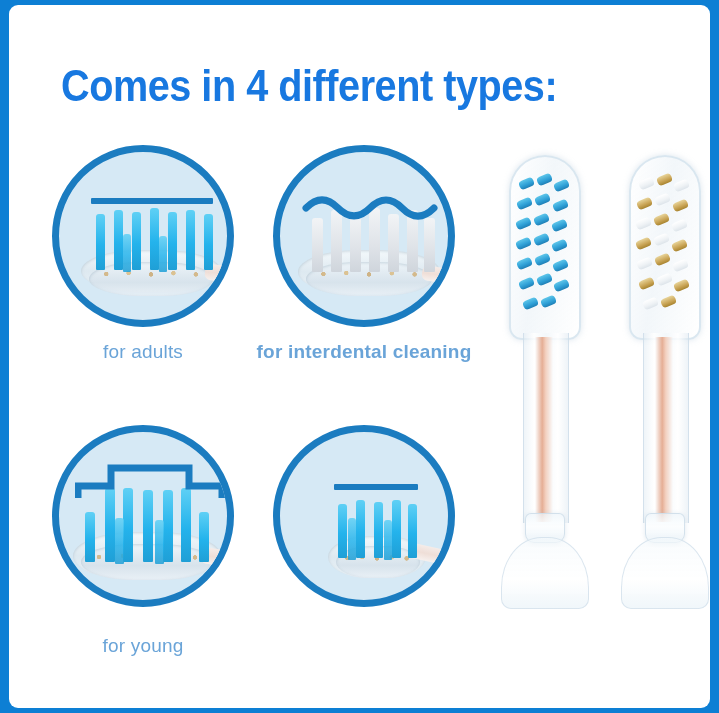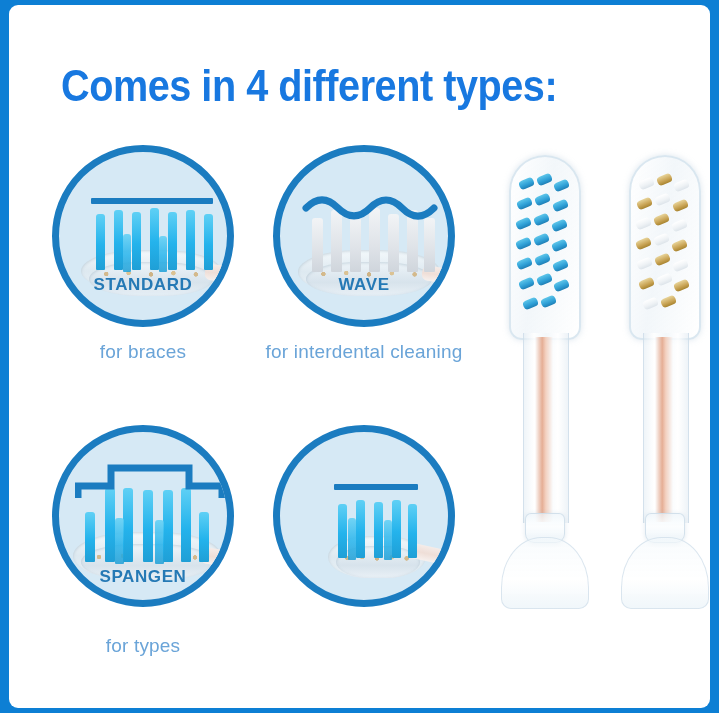--- a/index.html
+++ b/index.html
@@ -176,22 +176,21 @@
           <div class="bristle b-blue" style="left:109px;top:60px;width:9px;height:58px;"></div>
           <div class="bristle b-blue" style="left:127px;top:58px;width:9px;height:60px;"></div>
           <div class="bristle b-blue" style="left:145px;top:62px;width:9px;height:56px;"></div>
           <div class="bristle b-blue" style="left:64px;top:82px;width:8px;height:38px;opacity:.85;"></div>
           <div class="bristle b-blue" style="left:100px;top:84px;width:8px;height:36px;opacity:.85;"></div>
         </div>
         <div class="marker">
           <div class="bar" style="left:32px;top:46px;width:122px;"></div>
         </div>
       </div>
-      <div class="badge-label" style="top:130px;">STANDARD</div>
-      <div class="caption" style="top:196px;">for braces</div>
+      <div class="caption" style="top:196px;">for adults</div>
     </div>
 
     <div class="badge" style="left:264px;top:140px;width:182px;height:182px;">
       <div class="circle">
         <div class="brushimg">
           <div class="head-plate" style="left:18px;top:98px;width:142px;height:44px;"></div>
           <div class="head-plate p2" style="left:26px;top:110px;width:126px;height:34px;"></div>
           <div class="plate-dots" style="left:32px;top:112px;width:114px;height:20px;"></div>
           <div class="handle-stub" style="left:142px;top:116px;width:46px;height:15px;transform:rotate(7deg);"></div>
           <div class="bristle b-white" style="left:32px;top:66px;width:11px;height:54px;"></div>
@@ -201,22 +200,21 @@
           <div class="bristle b-white" style="left:108px;top:62px;width:11px;height:58px;"></div>
           <div class="bristle b-white" style="left:127px;top:58px;width:11px;height:62px;"></div>
           <div class="bristle b-white" style="left:144px;top:66px;width:11px;height:54px;"></div>
         </div>
         <div class="marker">
           <svg class="wave-svg" width="140" height="30" viewBox="0 0 140 30" style="left:22px;top:38px;">
             <path d="M4 18 Q 20 2 36 18 Q 52 34 68 18 Q 84 2 100 18 Q 116 34 132 18" fill="none" stroke="#1b7cc0" stroke-width="7" stroke-linecap="round"></path>
           </svg>
         </div>
       </div>
-      <div class="badge-label" style="top:130px;">WAVE</div>
-      <div class="caption" style="top:196px;">for interdental cleaning</div>
+      <div class="caption" style="top:196px;font-weight:bold;">for interdental cleaning</div>
     </div>
 
     <div class="badge" style="left:43px;top:420px;width:182px;height:182px;">
       <div class="circle">
         <div class="brushimg">
           <div class="head-plate" style="left:14px;top:100px;width:148px;height:48px;"></div>
           <div class="head-plate p2" style="left:22px;top:112px;width:132px;height:36px;"></div>
           <div class="plate-dots" style="left:28px;top:114px;width:120px;height:22px;"></div>
           <div class="handle-stub" style="left:142px;top:118px;width:48px;height:16px;transform:rotate(7deg);"></div>
           <div class="bristle b-blue" style="left:26px;top:80px;width:10px;height:50px;"></div>
@@ -228,22 +226,21 @@
           <div class="bristle b-blue" style="left:140px;top:80px;width:10px;height:50px;"></div>
           <div class="bristle b-blue" style="left:56px;top:86px;width:9px;height:46px;opacity:.85;"></div>
           <div class="bristle b-blue" style="left:96px;top:88px;width:9px;height:44px;opacity:.85;"></div>
         </div>
         <div class="marker">
           <svg class="brace-svg" width="150" height="44" viewBox="0 0 150 44" style="left:16px;top:28px;">
             <path d="M3 38 L3 26 L36 26 L36 8 L114 8 L114 26 L147 26 L147 38" fill="none" stroke="#1b7cc0" stroke-width="7" stroke-linejoin="miter"></path>
           </svg>
         </div>
       </div>
-      <div class="badge-label" style="top:142px;">SPANGEN</div>
-      <div class="caption" style="top:210px;">for types</div>
+      <div class="caption" style="top:210px;">for young</div>
     </div>
 
     <div class="badge" style="left:264px;top:420px;width:182px;height:182px;">
       <div class="circle">
         <div class="brushimg">
           <div class="head-plate" style="left:48px;top:104px;width:98px;height:42px;"></div>
           <div class="head-plate p2" style="left:56px;top:114px;width:84px;height:32px;"></div>
           <div class="plate-dots" style="left:60px;top:116px;width:74px;height:20px;"></div>
           <div class="handle-stub" style="left:128px;top:116px;width:56px;height:15px;transform:rotate(12deg);"></div>
           <div class="bristle b-blue" style="left:58px;top:72px;width:9px;height:54px;"></div>

